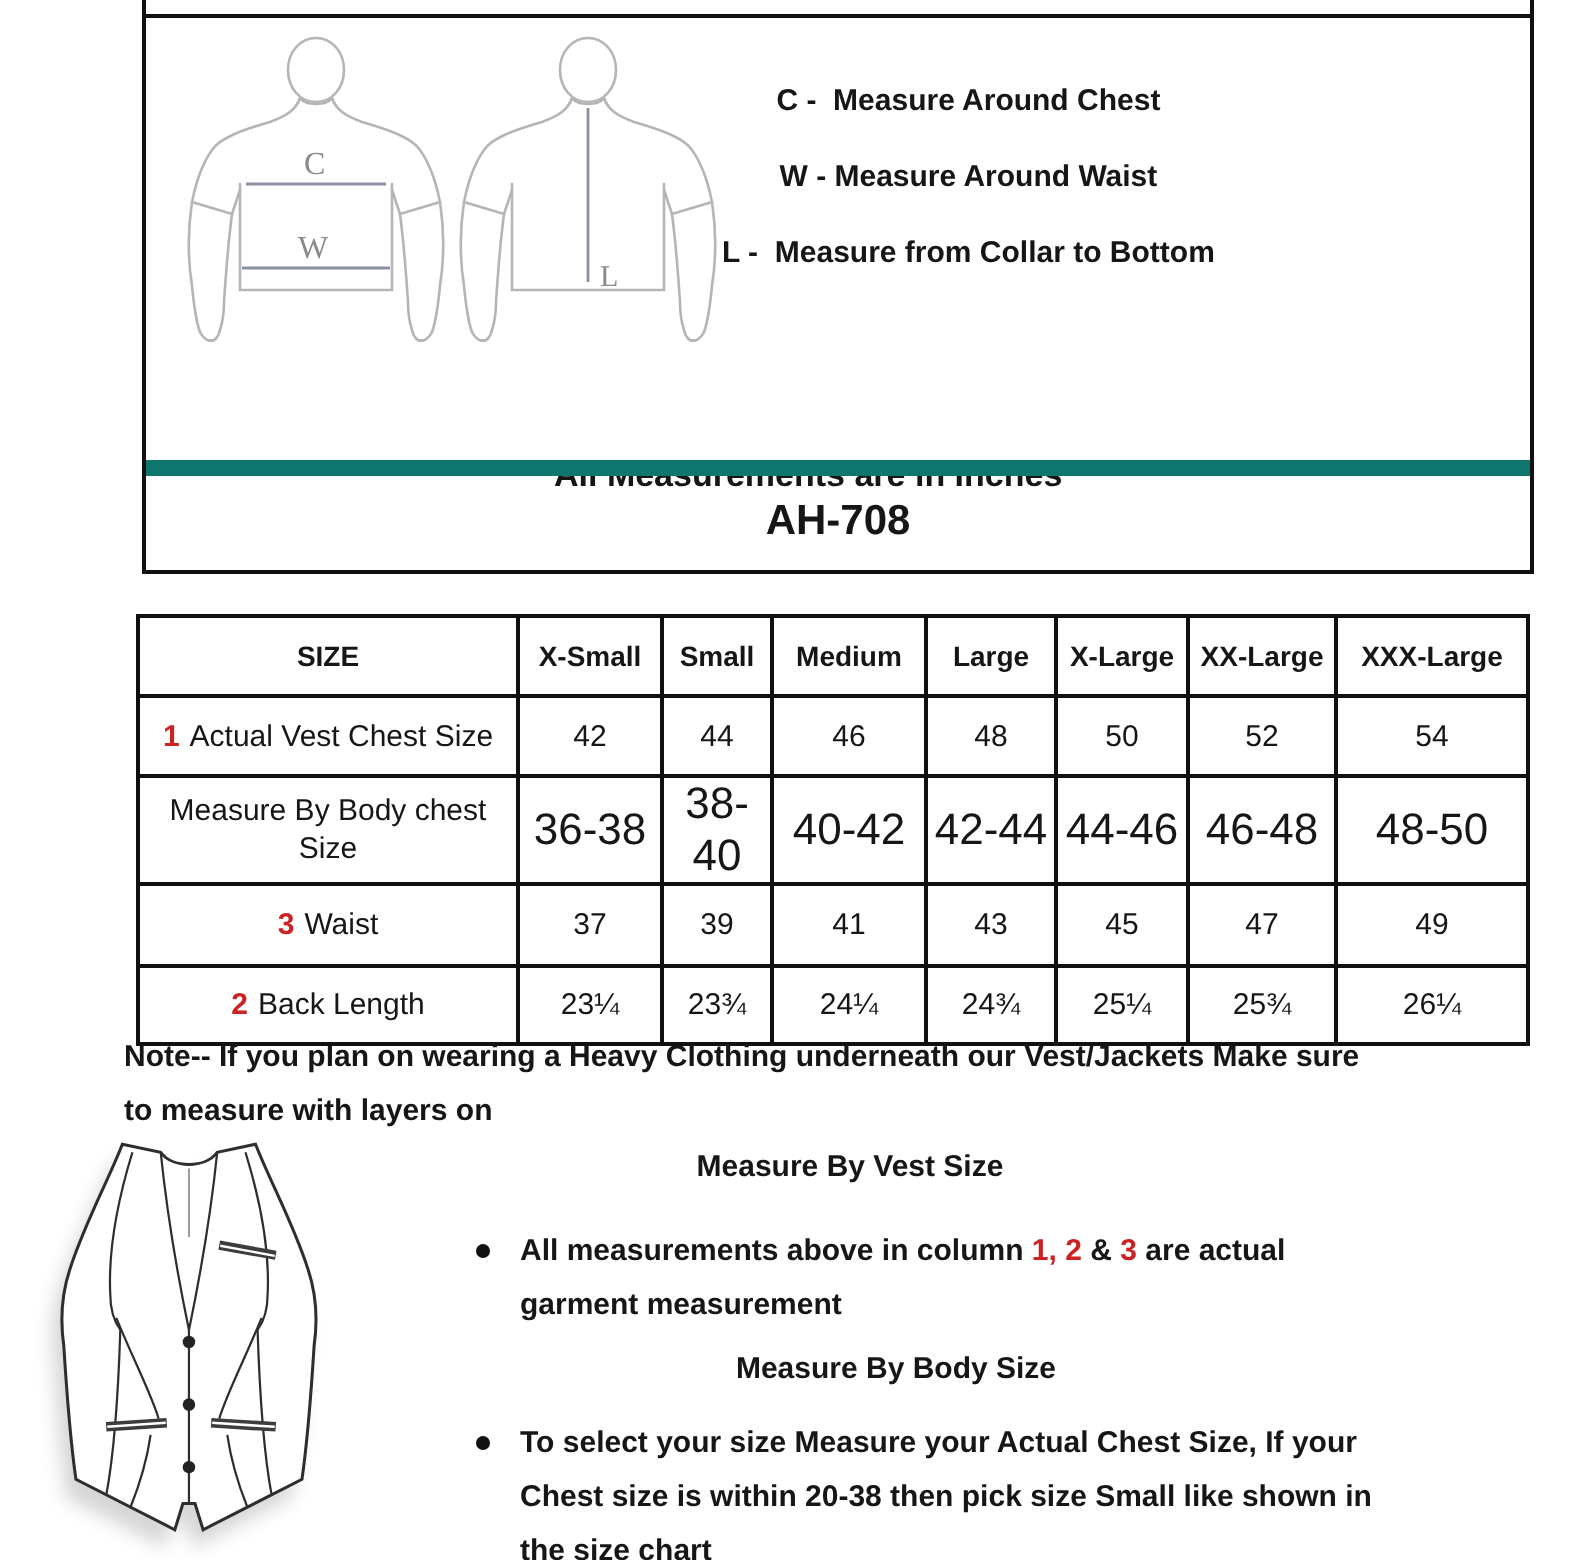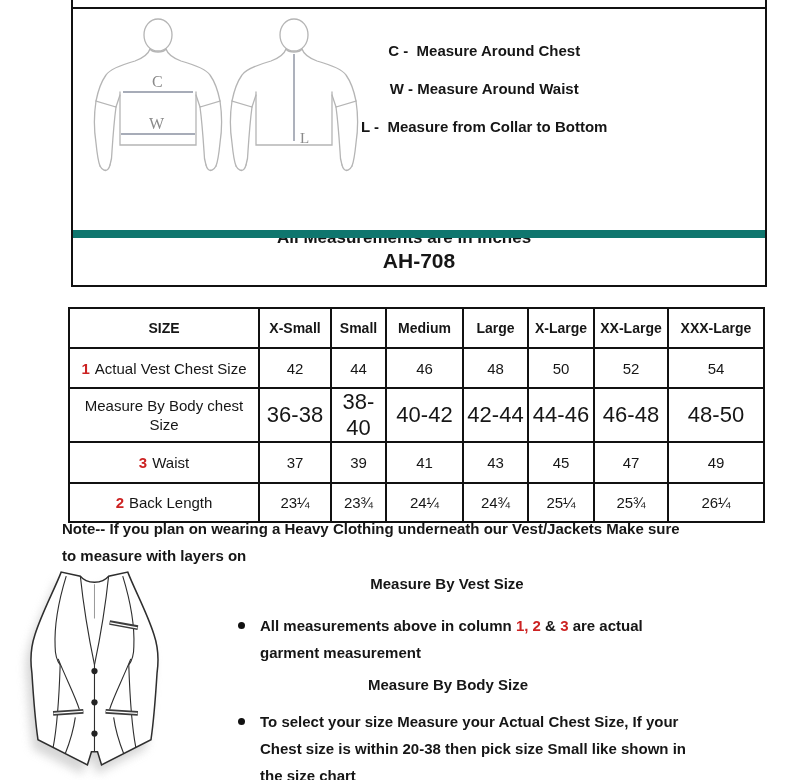--- a/index.html
+++ b/index.html
@@ -39,21 +39,21 @@
   td.row-label-left{text-align:left;padding-left:7px;}
   tr.big-vals td{font-size:22px;}
   tr.big-vals td.row-label{font-size:15px;line-height:19px;}
   .num:not(:empty){margin-right:5px;font-weight:bold;color:var(--red);}
 
   
   .note{left:62px;top:515px;width:660px;font-size:15px;font-weight:bold;line-height:27px;}
 
   
   .vest-svg{left:6px;top:560px;}
-  .guide-h1{left:242px;top:575px;width:410px;text-align:center;font-size:15px;font-weight:bold;}
+  .guide-h1{left:220px;top:575px;width:410px;text-align:center;font-size:15px;font-weight:bold;}
   .guide-h2{left:230px;top:676px;width:436px;text-align:center;font-size:15px;font-weight:bold;}
   .bullet-row{display:flex;align-items:flex-start;font-size:15px;font-weight:bold;line-height:27px;}
   .bullet1{left:238px;top:612px;width:470px;}
   .bullet2{left:238px;top:708px;width:480px;}
   .dot{width:7px;height:7px;border-radius:50%;background:#111;margin:10px 15px 0 0;flex:0 0 auto;}
 </style>
 </head>
 <body>
 
 <div class="abs top-box">

